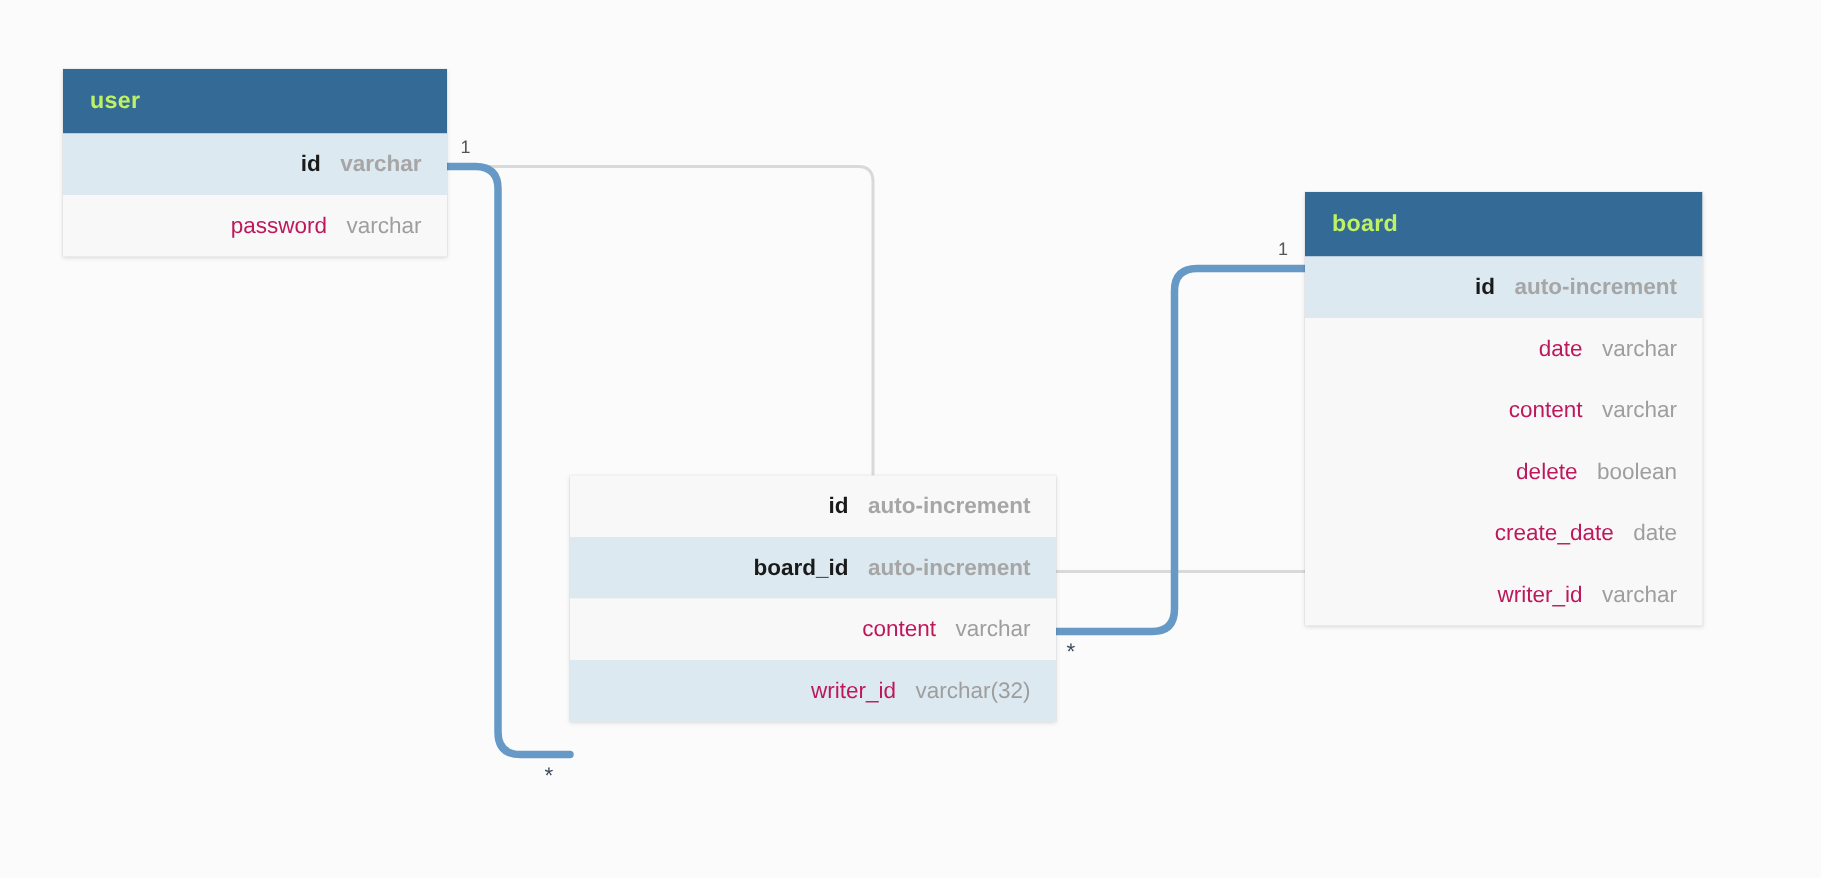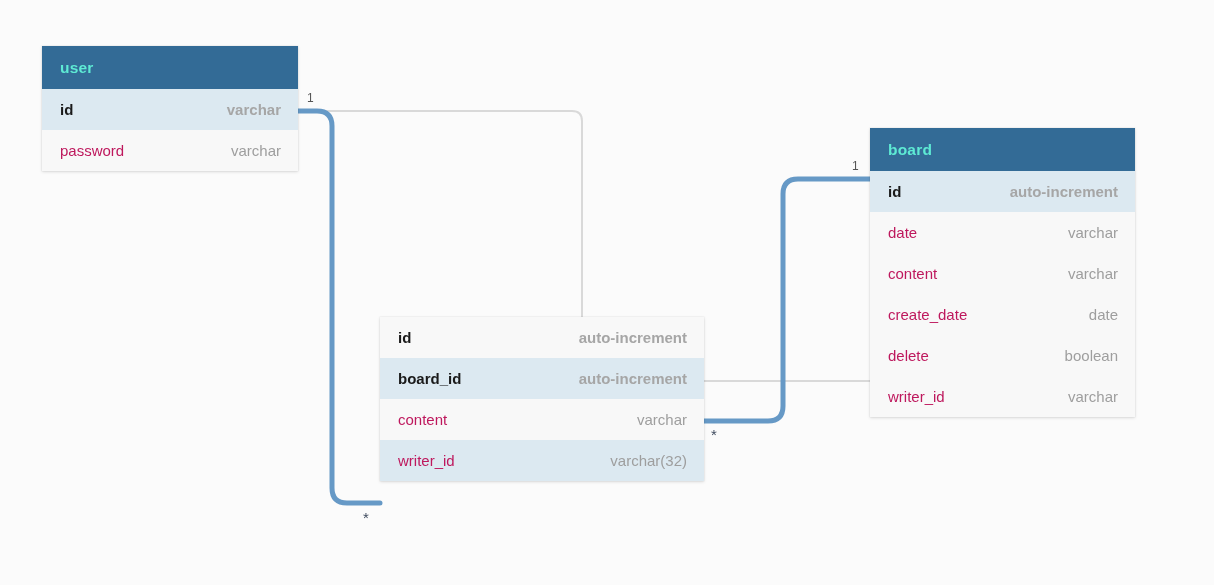--- a/index.html
+++ b/index.html
@@ -39,39 +39,39 @@
   .entity-header {
     height: 43px;
     background: #336b96;
     display: flex;
     align-items: center;
     justify-content: space-between;
     padding: 0 17px 0 18px;
   }
 
   .entity-title {
-    color: #5eead4;
+    color: #bef264;
     font-size: 15.5px;
     font-weight: bold;
     letter-spacing: 0.2px;
   }
 
   .palette-icon {
     width: 22px;
     height: 22px;
     display: flex;
     align-items: center;
     justify-content: center;
   }
 
   .field-row {
     height: 41px;
     display: flex;
     align-items: center;
-    justify-content: space-between;
+    justify-content: flex-end;
     padding: 0 17px 0 18px;
     background: #f8f8f8;
   }
 
   .field-row.alt {
     background: #dce9f1;
   }
 
   .field-name {
     font-size: 15px;
@@ -171,26 +171,26 @@
     </div>
     <div class="field-row">
       <span class="field-name">date</span>
       <span class="field-type">varchar</span>
     </div>
     <div class="field-row">
       <span class="field-name">content</span>
       <span class="field-type">varchar</span>
     </div>
     <div class="field-row">
+      <span class="field-name">delete</span>
+      <span class="field-type">boolean</span>
+    </div>
+    <div class="field-row">
       <span class="field-name">create_date</span>
       <span class="field-type">date</span>
-    </div>
-    <div class="field-row">
-      <span class="field-name">delete</span>
-      <span class="field-type">boolean</span>
     </div>
     <div class="field-row">
       <span class="field-name">writer_id</span>
       <span class="field-type">varchar</span>
     </div>
   </div>
 
   <span class="card-label" style="left:307px; top:92px;">1</span>
   <span class="card-label star" style="left:363px; top:510px;">*</span>
   <span class="card-label" style="left:852px; top:160px;">1</span>

